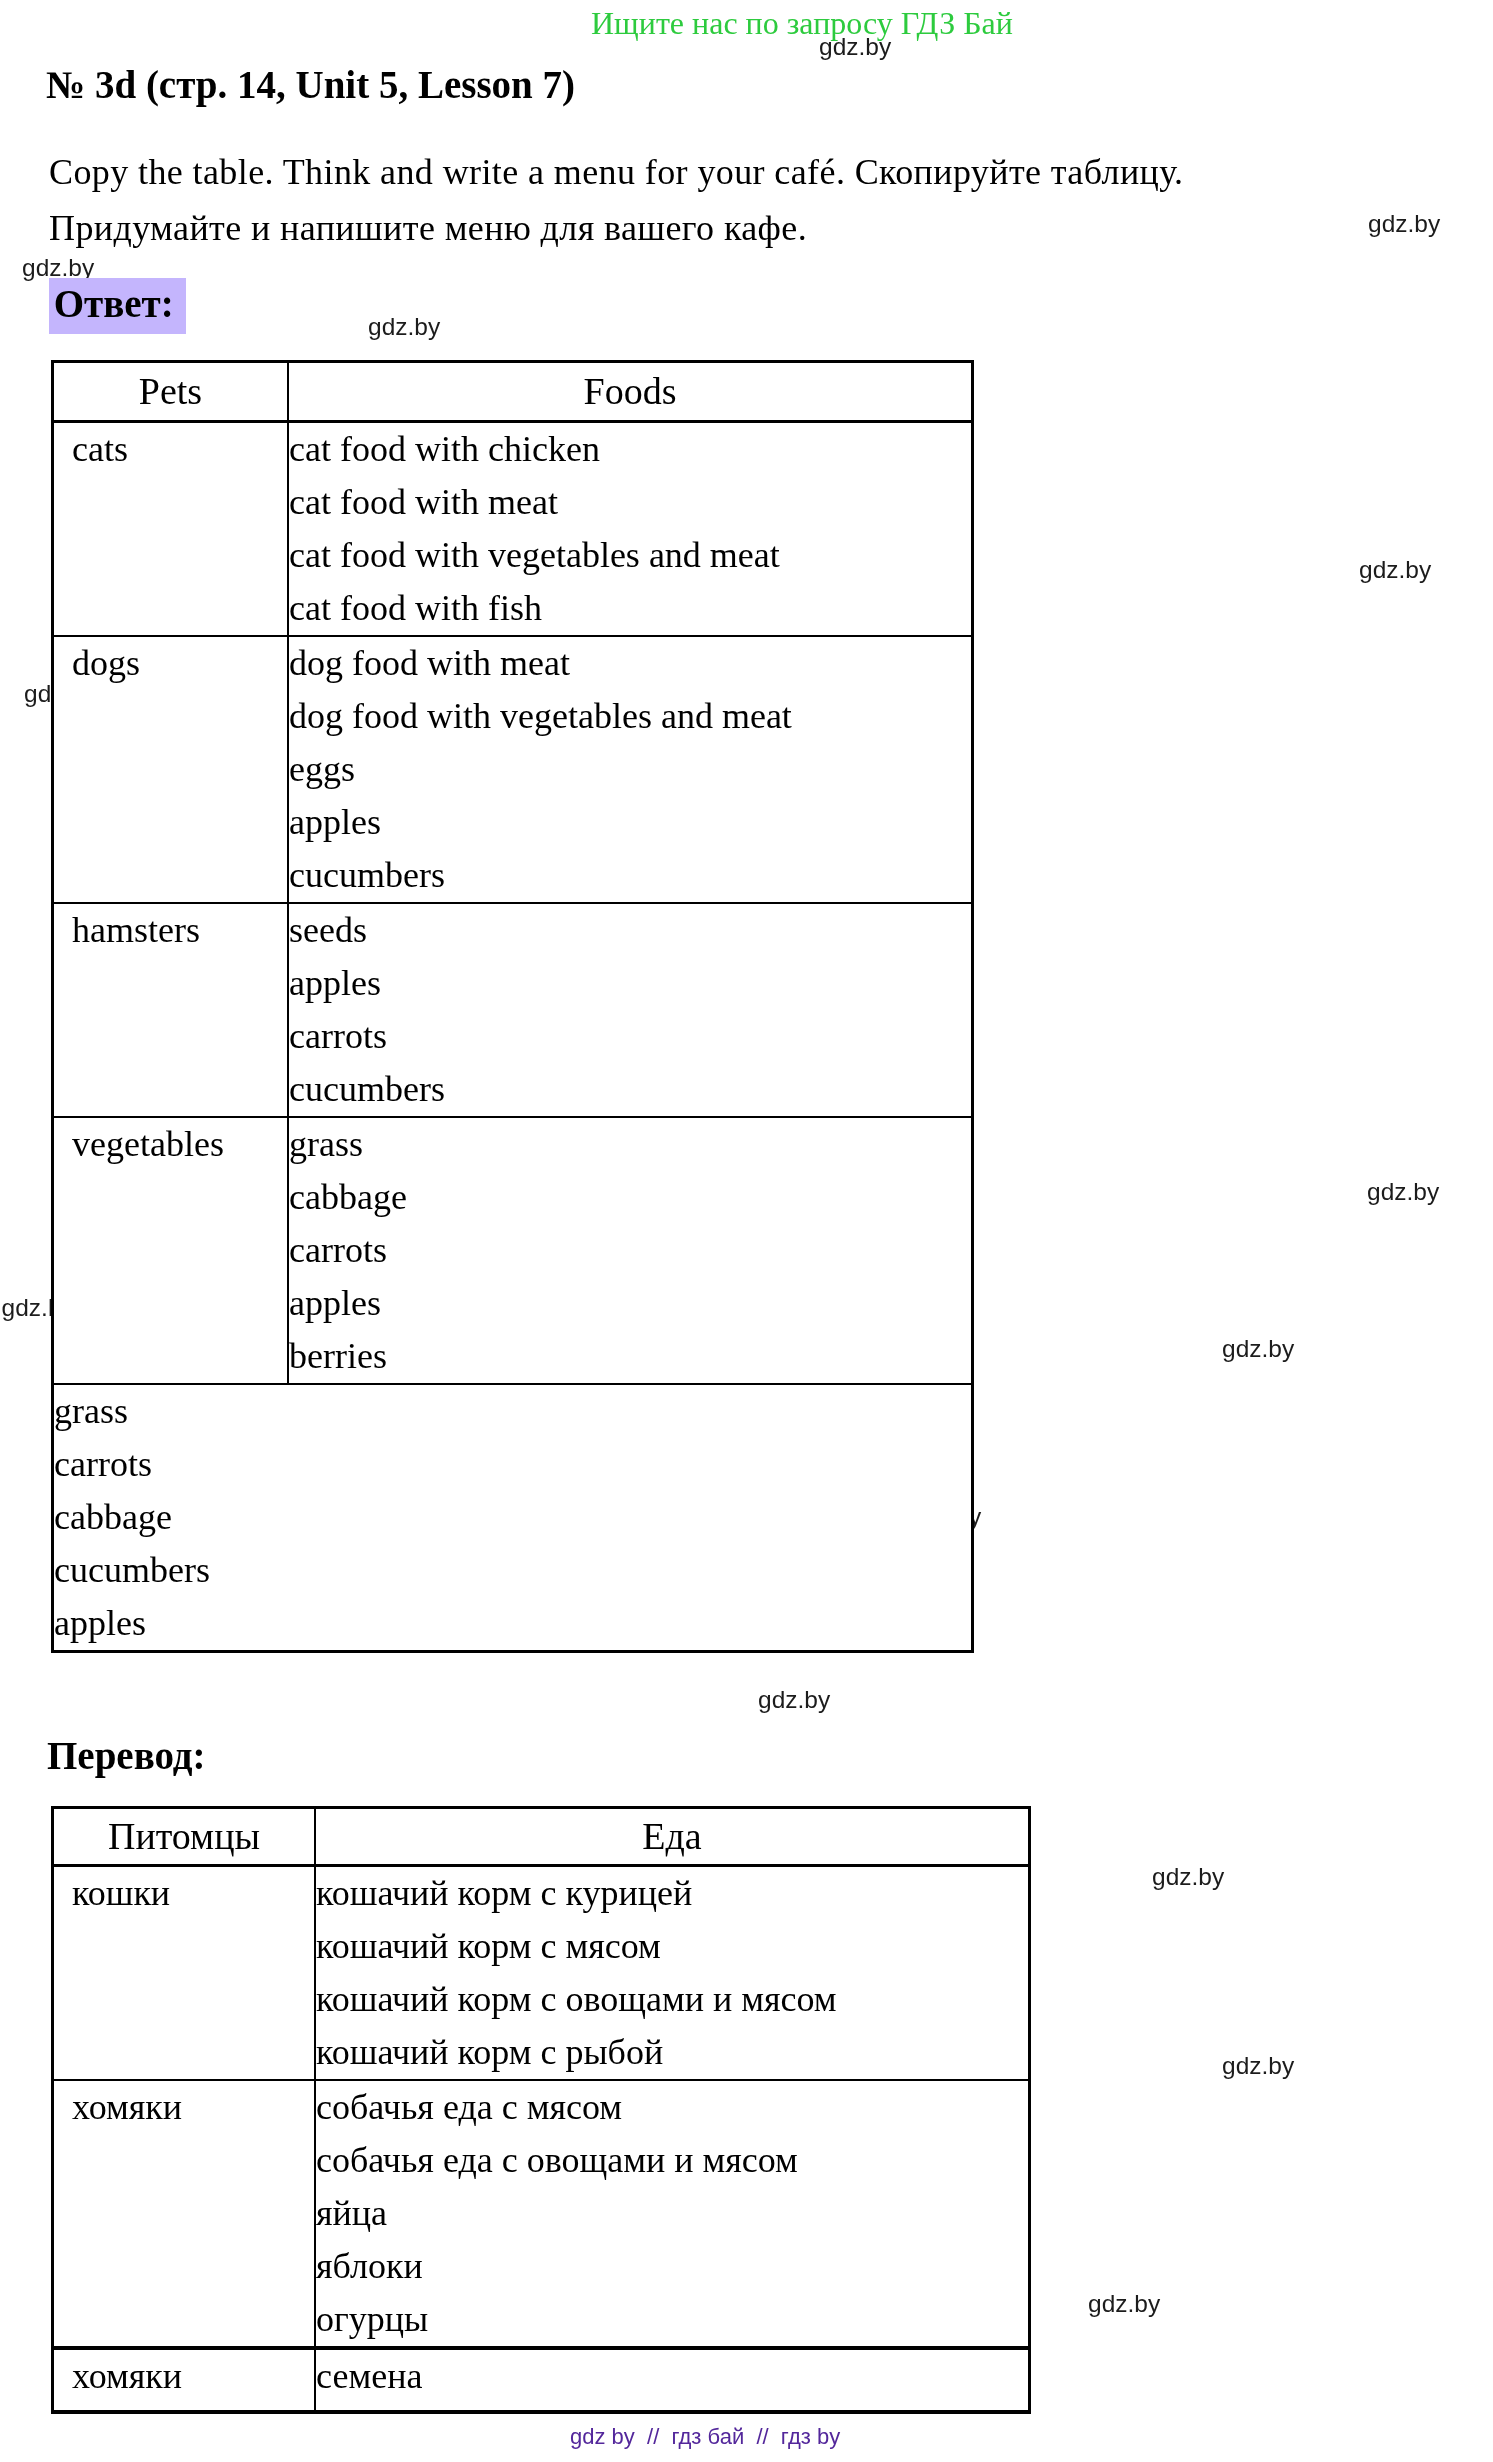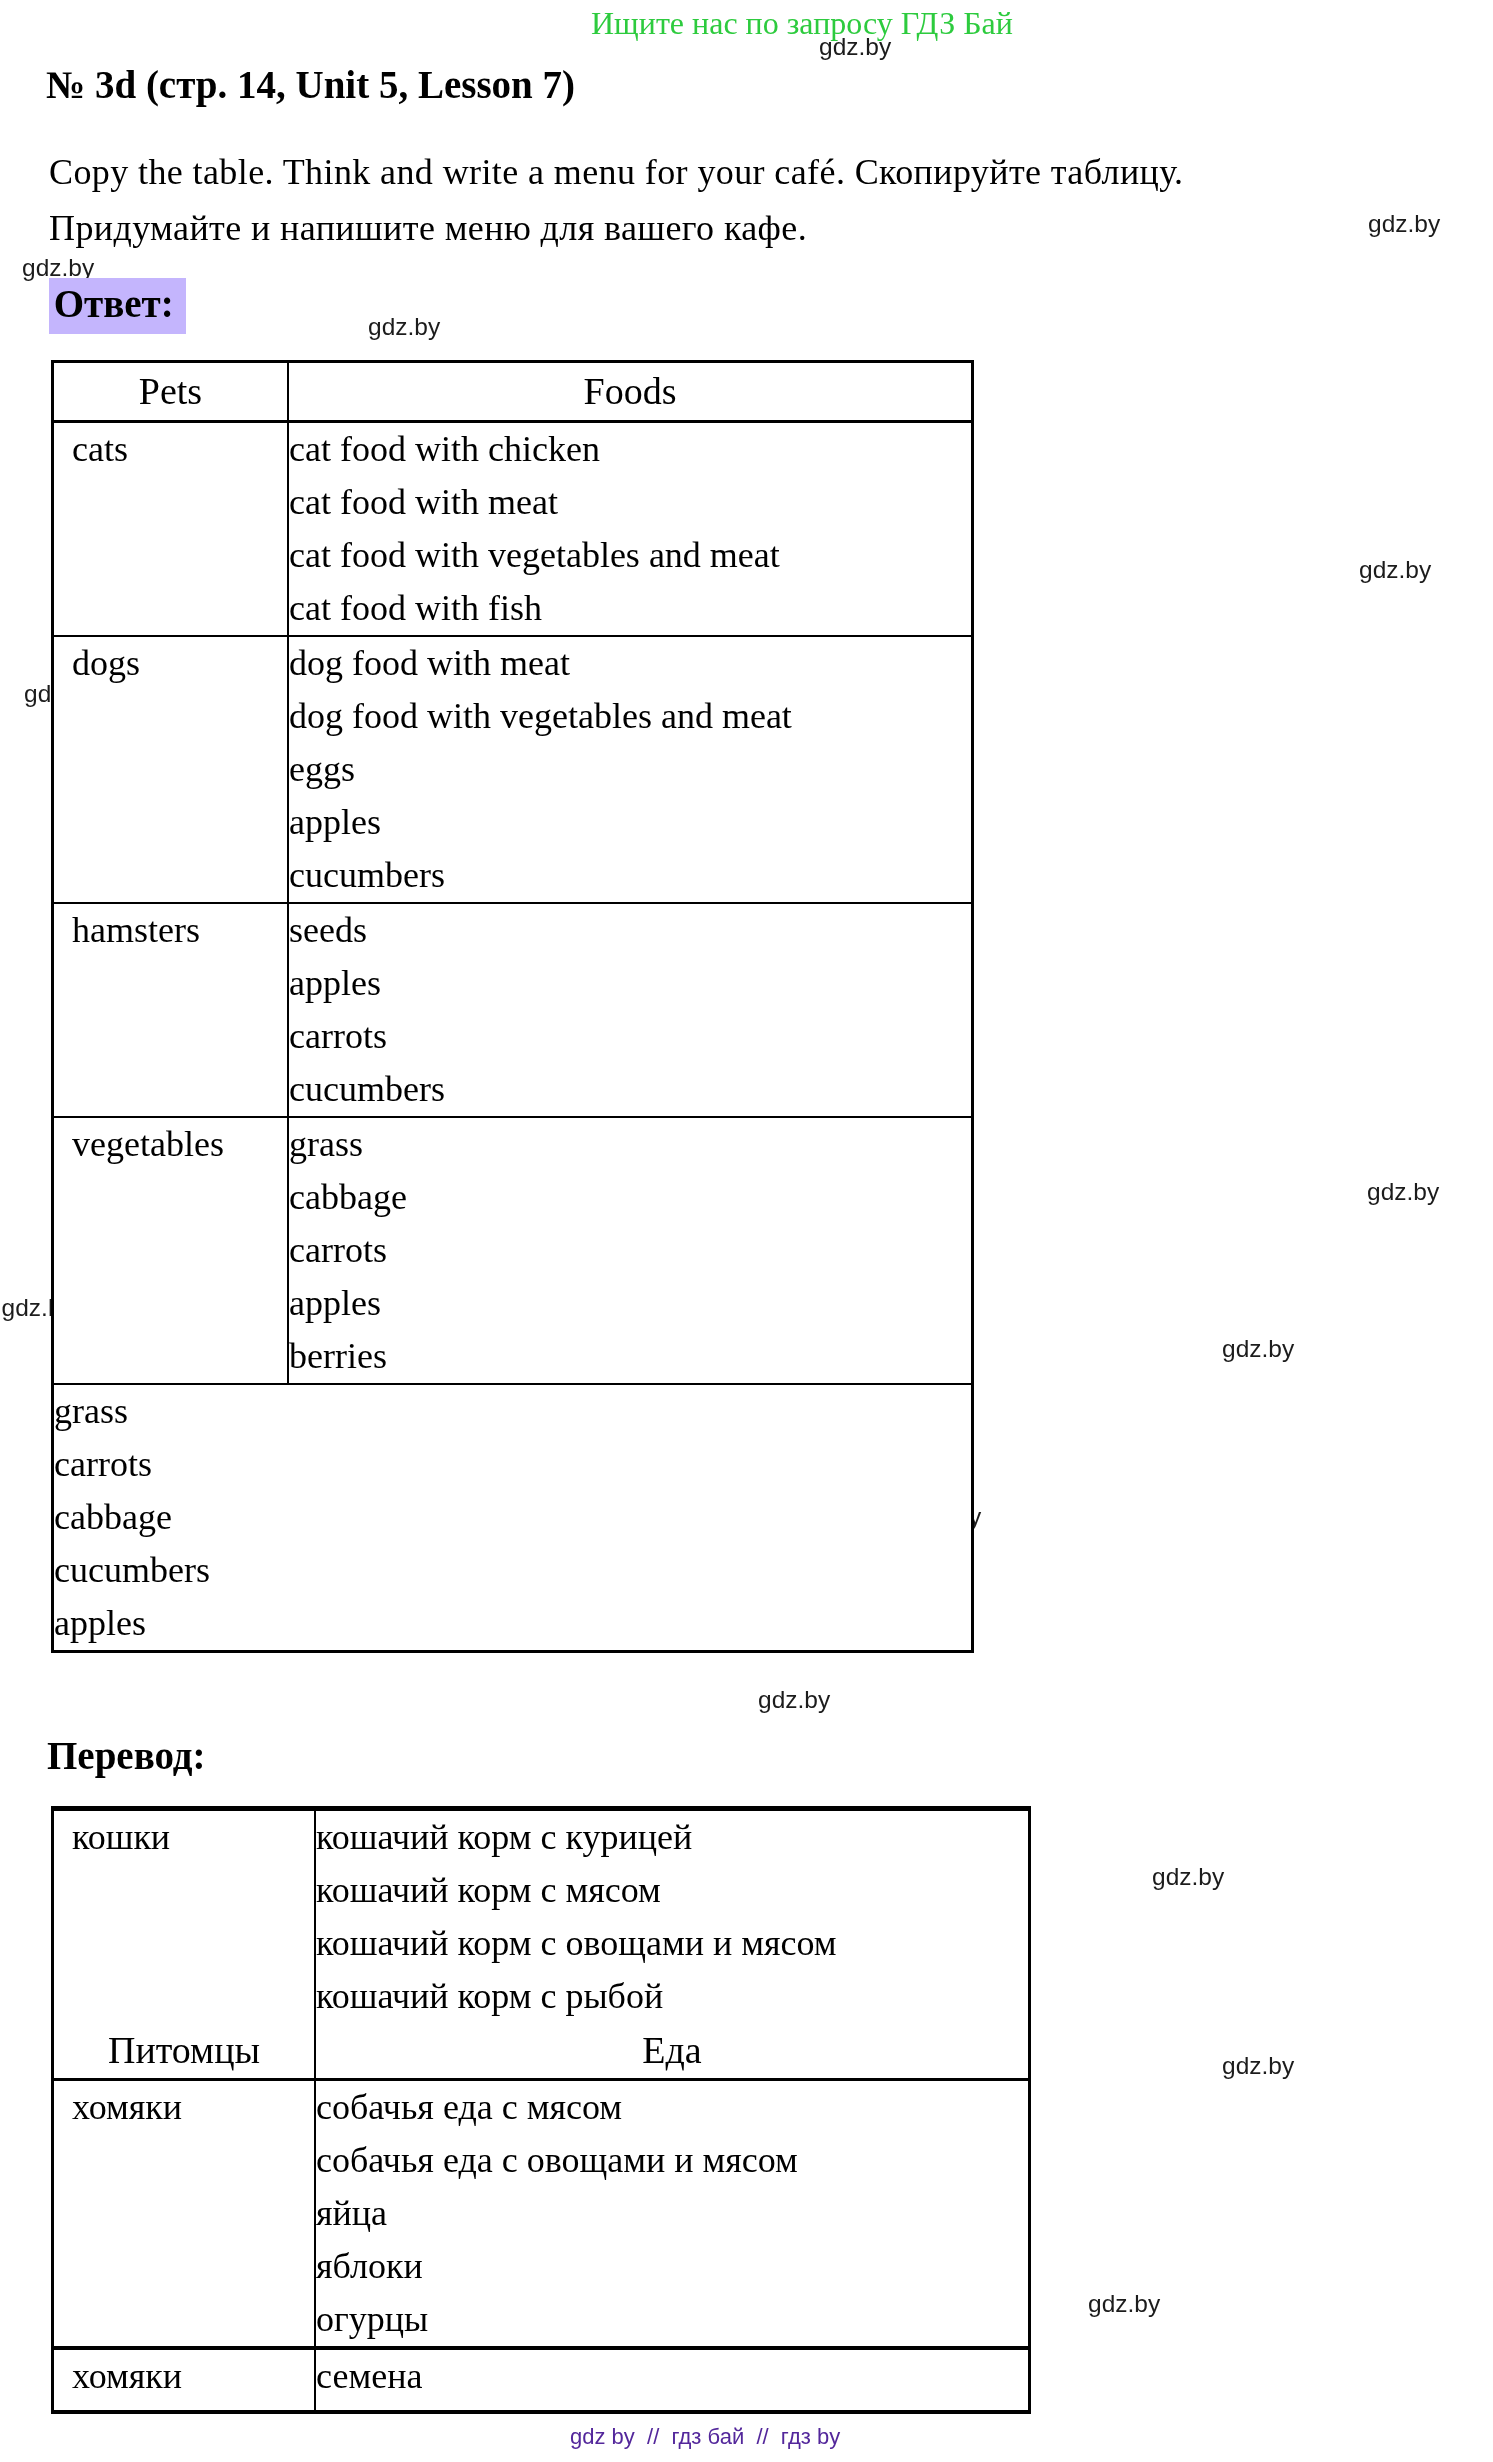--- a/index.html
+++ b/index.html
@@ -169,30 +169,30 @@
 carrots
 cabbage
 cucumbers
 apples</div>
     </div>
   </div>
 
   <div class="translation-label">Перевод:</div>
 
   <div class="dtable t2">
+    <div class="trow head-row first">
+      <div class="cell pet-col head-cell">Питомцы</div>
+      <div class="cell foods-col head-cell">Еда</div>
+    </div>
     <div class="trow">
       <div class="cell pet-col">кошки</div>
       <div class="cell foods-col">кошачий корм с курицей
 кошачий корм с мясом
 кошачий корм с овощами и мясом
 кошачий корм с рыбой</div>
-    </div>
-    <div class="trow head-row first">
-      <div class="cell pet-col head-cell">Питомцы</div>
-      <div class="cell foods-col head-cell">Еда</div>
     </div>
     <div class="trow">
       <div class="cell pet-col">хомяки</div>
       <div class="cell foods-col">собачья еда с мясом
 собачья еда с овощами и мясом
 яйца
 яблоки
 огурцы</div>
     </div>
     <div class="trow thick hamsters2-row">

